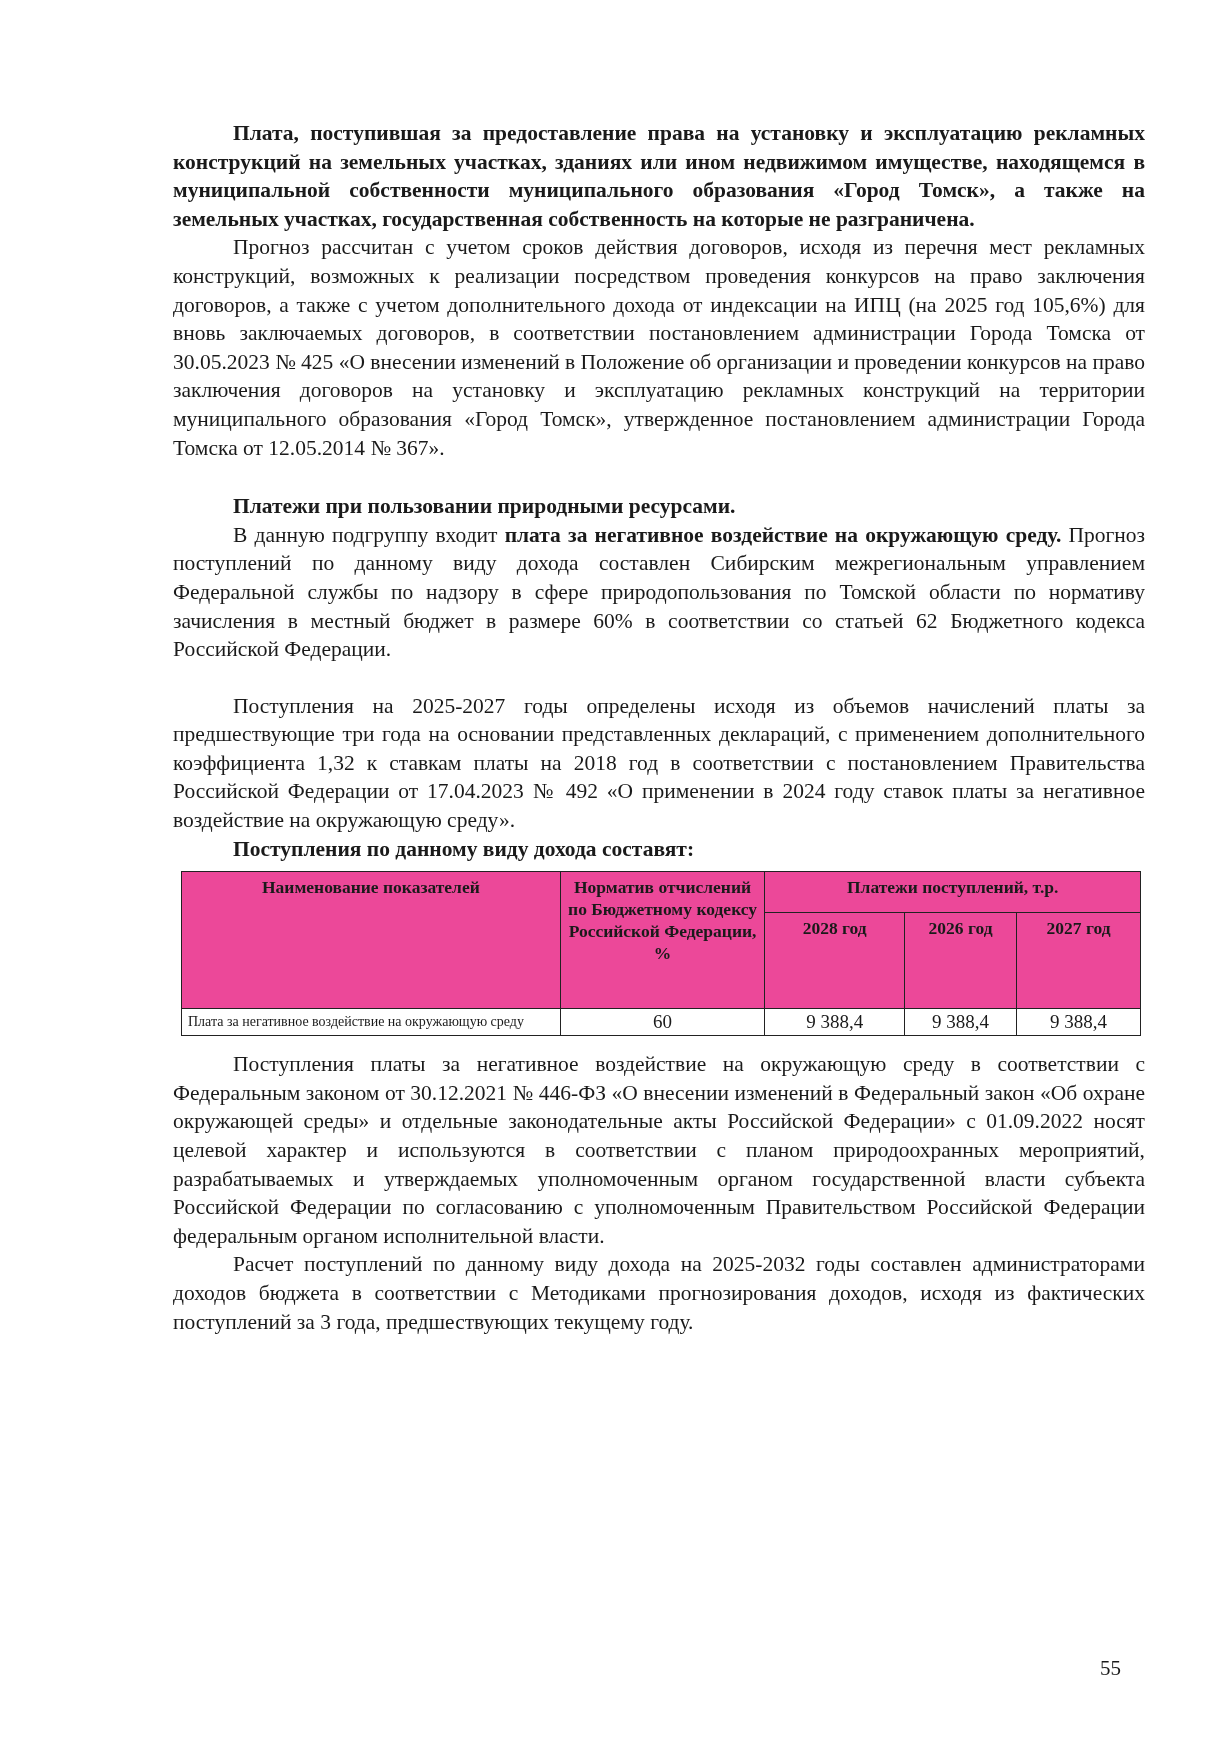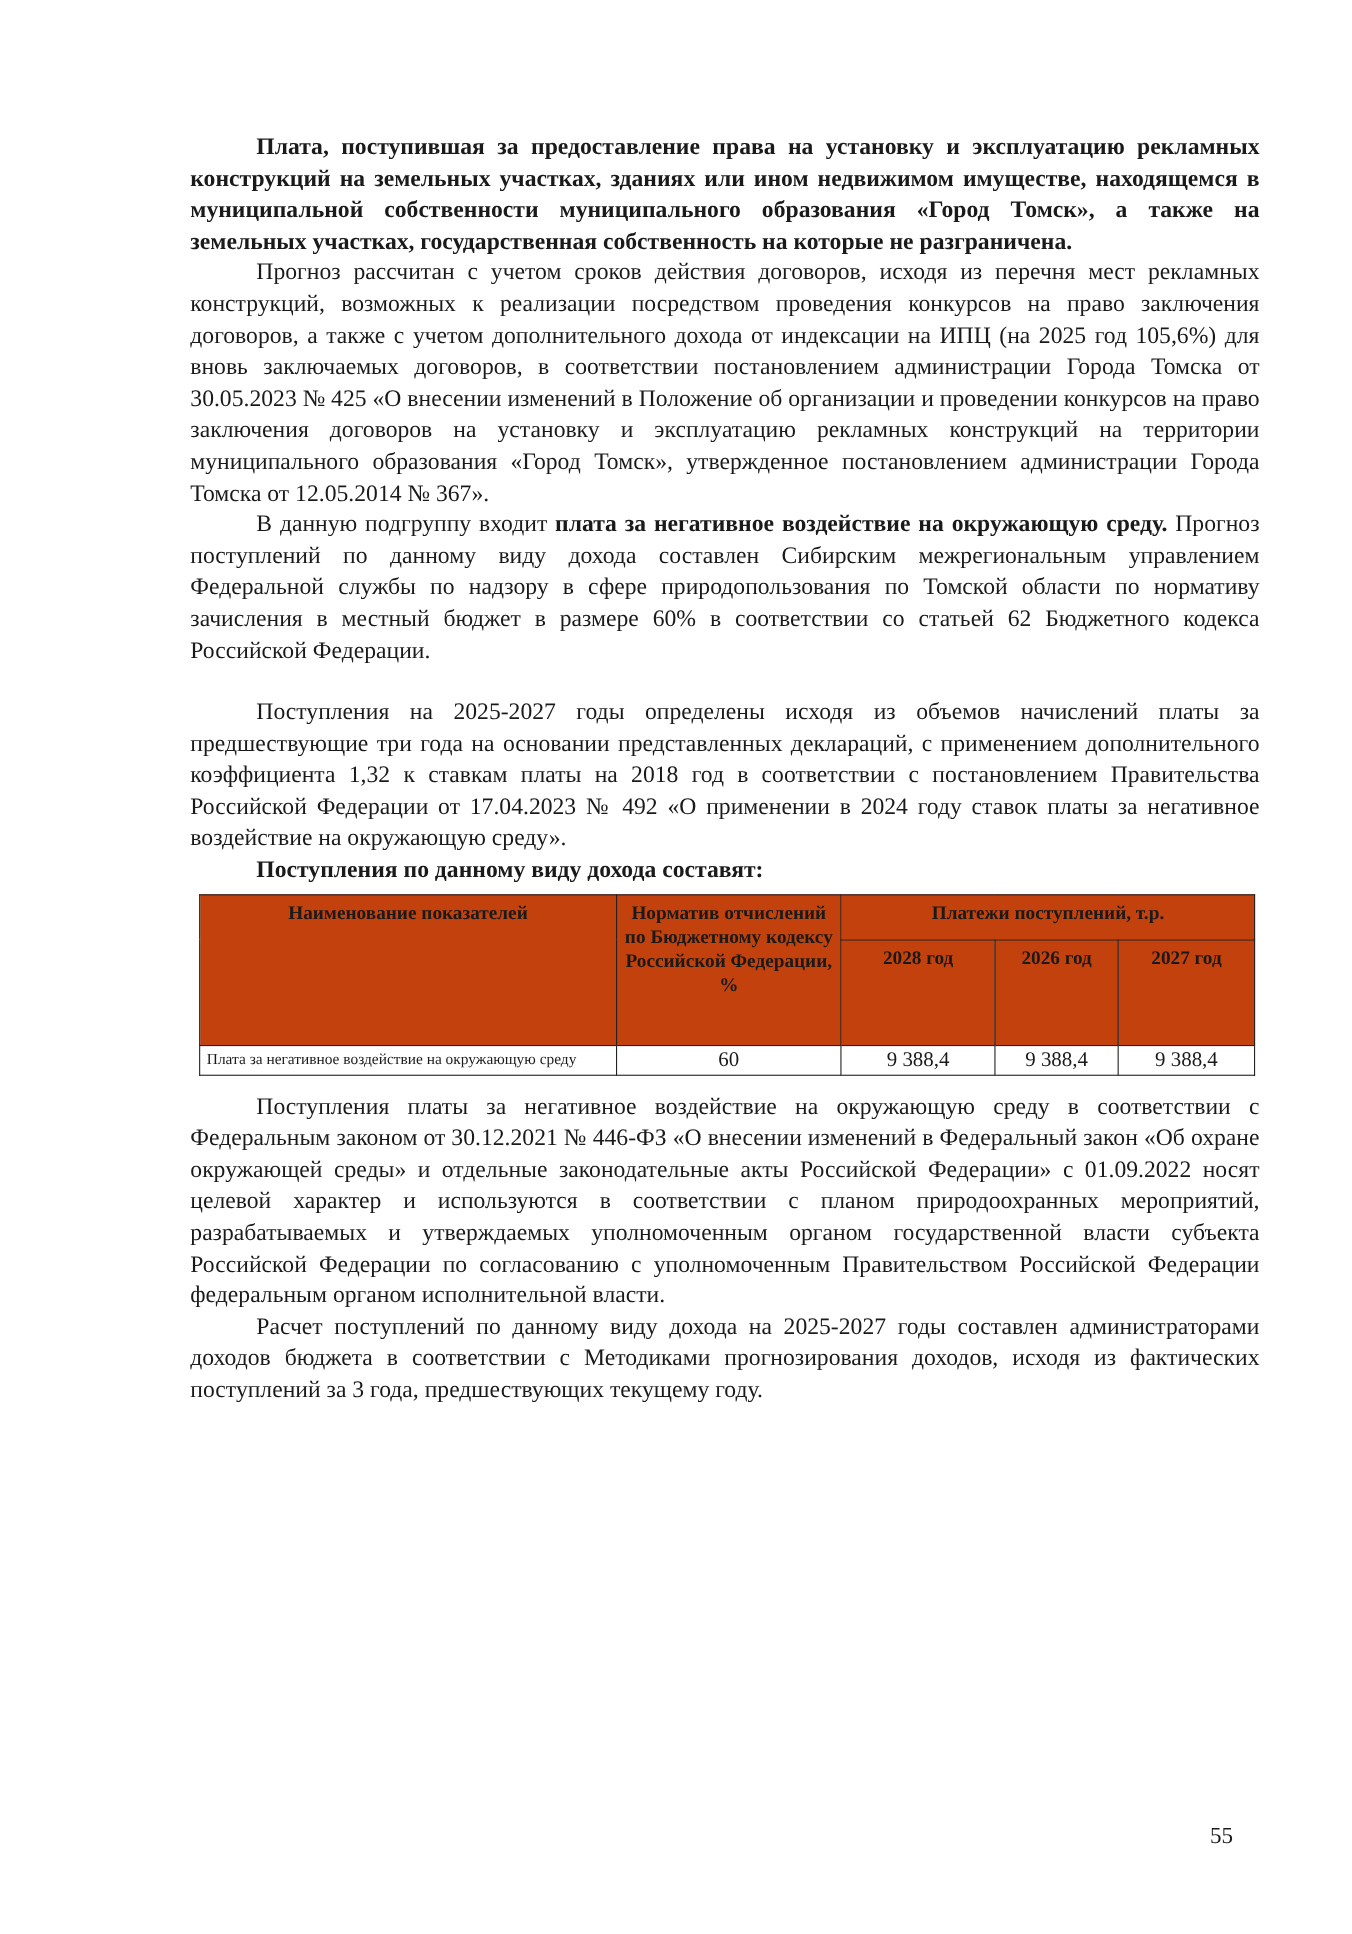--- a/index.html
+++ b/index.html
@@ -7,34 +7,35 @@
          font-family: "Liberation Serif", "DejaVu Serif", serif; color: #1a1a1a; }
   .page { position: absolute; left: 173px; top: 108px; width: 972px; margin-top: 11px; }
   p { margin: 0; font-size: 21.5px; line-height: 28.6px; text-align: justify; }
   .indent { text-indent: 60px; }
   .b { font-weight: bold; }
   .gap-lg { margin-top: 30px; }
   .gap-md { margin-top: 28px; }
   table { border-collapse: collapse; margin-top: 8px; margin-left: 8px; width: 960px;
           font-size: 19px; line-height: 23px; }
   th, td { border: 1.5px solid #222; vertical-align: top; }
-  th { background: #c2410c; font-weight: bold; padding: 4px 6px 0; text-align: center; font-size: 17.5px; line-height: 22px; }
+  th { background: #ec4899; font-weight: bold; padding: 4px 6px 0; text-align: center; font-size: 17.5px; line-height: 22px; }
   td { padding: 1px 6px 2px; }
   td.c { text-align: center; }
   td.name { font-size: 14px; }
   .pageno { position: absolute; left: 1100px; top: 1656px; font-size: 21px; text-align: right; }
 </style>
 </head>
 <body>
 
 <div class="page">
 
   <p class="indent b">Плата, поступившая за предоставление права на установку и эксплуатацию рекламных конструкций на земельных участках, зданиях или ином недвижимом имуществе, находящемся в муниципальной собственности муниципального образования «Город Томск», а также на земельных участках, государственная собственность на которые не разграничена.</p>
   <p class="indent">Прогноз рассчитан с учетом сроков действия договоров, исходя из перечня мест рекламных конструкций, возможных к реализации посредством проведения конкурсов на право заключения договоров, а также с учетом дополнительного дохода от индексации на ИПЦ (на 2025 год 105,6%) для вновь заключаемых договоров, в соответствии постановлением администрации Города Томска от 30.05.2023  № 425 «О внесении изменений в Положение об организации и проведении конкурсов на право заключения договоров на установку и эксплуатацию рекламных конструкций на территории муниципального образования «Город Томск», утвержденное постановлением администрации Города Томска от 12.05.2014 № 367».</p>
 
+  <p class="indent b gap-lg">Платежи при пользовании природными ресурсами.</p>
   <p class="indent"><span>В данную подгруппу входит </span><span class="b">плата за негативное воздействие на окружающую среду.</span><span> Прогноз поступлений по данному виду дохода составлен Сибирским межрегиональным управлением Федеральной службы по надзору в сфере природопользования по Томской области по нормативу зачисления в местный бюджет в размере 60%  в соответствии со статьей 62 Бюджетного кодекса Российской Федерации.</span></p>
 
   <p class="indent gap-md">Поступления на 2025-2027 годы определены исходя из объемов начислений платы за предшествующие  три  года на основании представленных деклараций, с применением дополнительного коэффициента 1,32 к ставкам платы на 2018 год в соответствии с постановлением  Правительства  Российской Федерации от 17.04.2023 № 492 «О применении в 2024 году ставок платы за негативное воздействие на окружающую среду».</p>
   <p class="indent b">Поступления по данному виду дохода составят:</p>
 
   <table>
     <colgroup>
       <col style="width:361px">
         <col style="width:195px">
         <col style="width:133px">
@@ -57,16 +58,16 @@
       <td class="c">60</td>
       <td class="c">9 388,4</td>
       <td class="c">9 388,4</td>
       <td class="c">9 388,4</td>
     </tr>
   </tbody>
     </table>
 
   <p class="indent" style="margin-top:14px;">Поступления платы за негативное воздействие на окружающую среду в соответствии с Федеральным законом от 30.12.2021 № 446-ФЗ «О внесении изменений в Федеральный закон «Об охране окружающей среды» и отдельные законодательные акты Российской Федерации» с 01.09.2022 носят целевой характер и используются в соответствии с планом природоохранных мероприятий, разрабатываемых и утверждаемых уполномоченным органом государственной власти субъекта Российской Федерации по согласованию с уполномоченным Правительством Российской Федерации федеральным органом исполнительной власти.</p>
 
-  <p class="indent">Расчет поступлений по данному виду дохода на 2025-2027 годы составлен администраторами доходов бюджета в соответствии с Методиками прогнозирования доходов, исходя из фактических поступлений за 3 года, предшествующих текущему году.</p>
+  <p class="indent">Расчет поступлений по данному виду дохода на 2025-2032 годы составлен администраторами доходов бюджета в соответствии с Методиками прогнозирования доходов, исходя из фактических поступлений за 3 года, предшествующих текущему году.</p>
 </div>
 
 <div class="pageno">55</div>
 
 </body></html>

